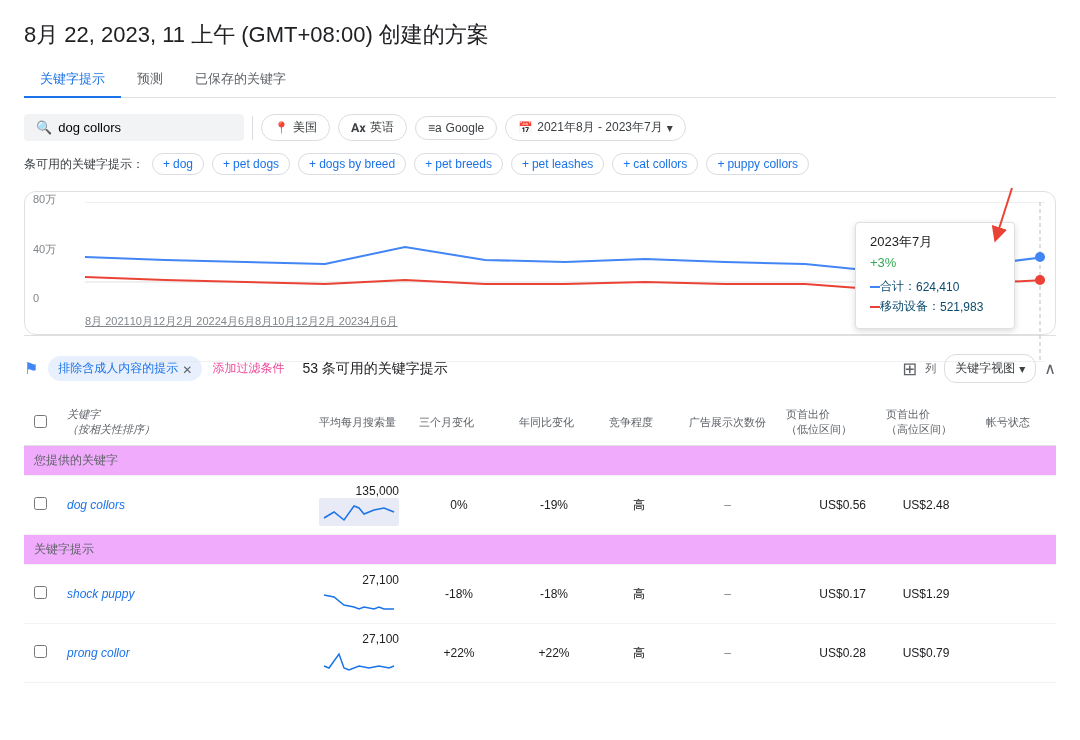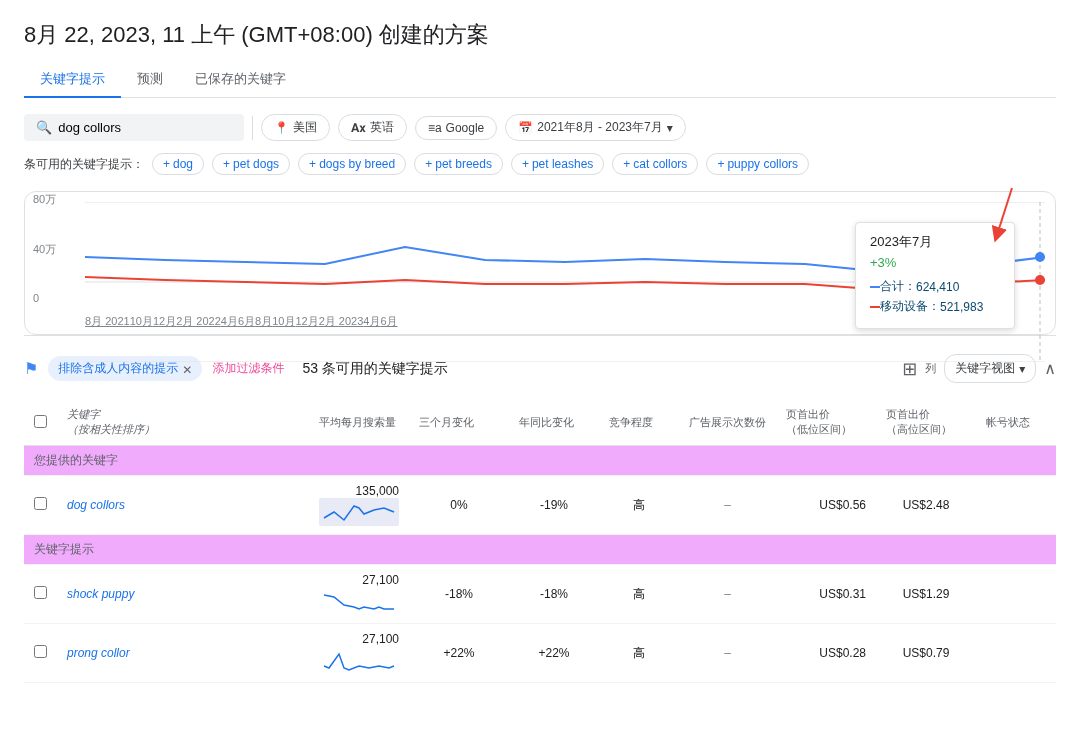--- a/index.html
+++ b/index.html
@@ -245,21 +245,21 @@
           <td class="col-avg">
             <span>27,100</span>
             <svg class="mini-chart" viewBox="0 0 80 28">
               <polyline fill="none" stroke="#1a73e8" stroke-width="1.5" points="5,8 15,10 25,18 35,20 40,22 45,20 55,22 60,20 65,22 75,22"></polyline>
             </svg>
           </td>
           <td class="col-3m">-18%</td>
           <td class="col-yoy">-18%</td>
           <td class="col-comp badge-high">高</td>
           <td class="col-imp dash">–</td>
-          <td class="col-bid-low">US$0.31</td>
+          <td class="col-bid-low">US$0.17</td>
           <td class="col-bid-high">US$1.29</td>
           <td class="col-status"></td>
         </tr>
         <tr>
           <td class="col-check"><input type="checkbox" style=""></td>
           <td class="col-keyword"><a class="keyword-link">prong collor</a></td>
           <td class="col-avg">
             <span>27,100</span>
             <svg class="mini-chart" viewBox="0 0 80 28">
               <polyline fill="none" stroke="#1a73e8" stroke-width="1.5" points="5,20 10,22 20,8 25,22 30,24 40,20 50,22 60,20 70,22 75,20"></polyline>

